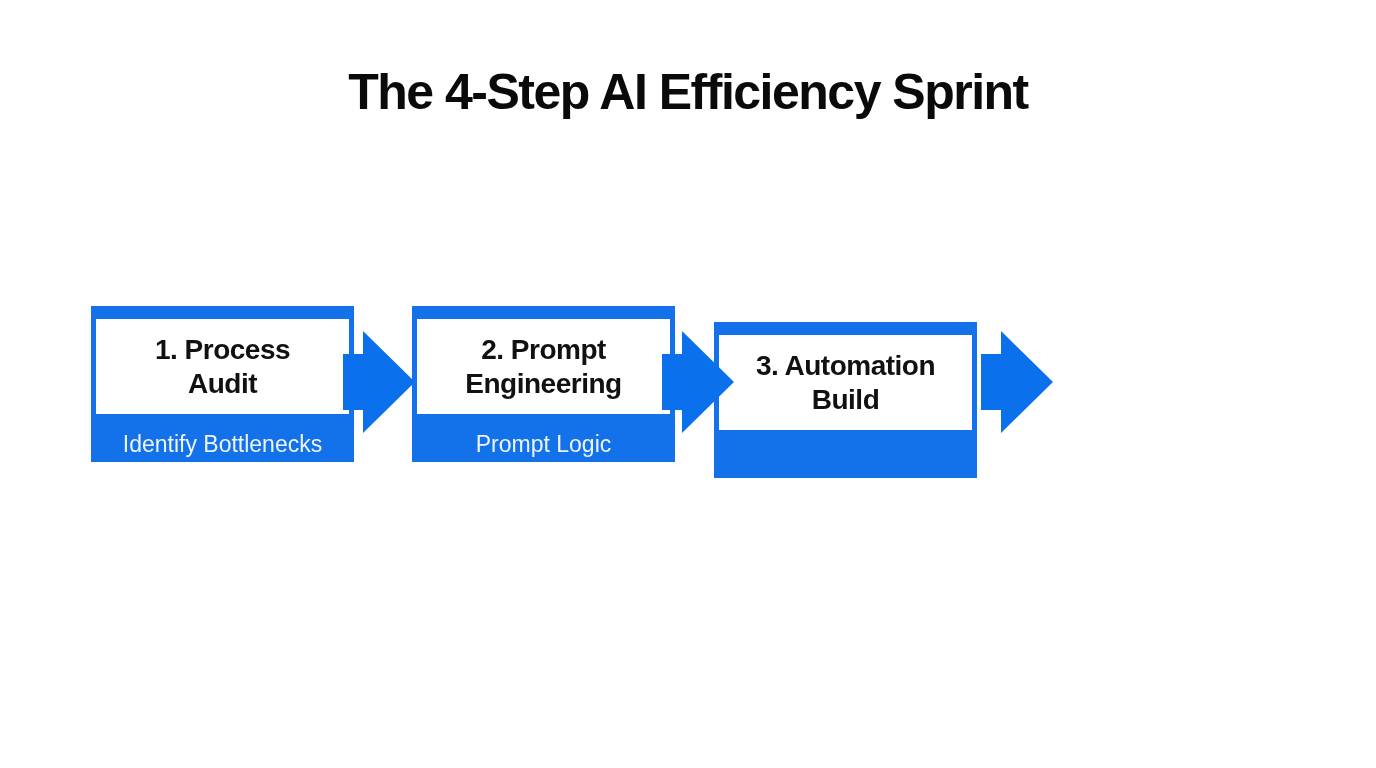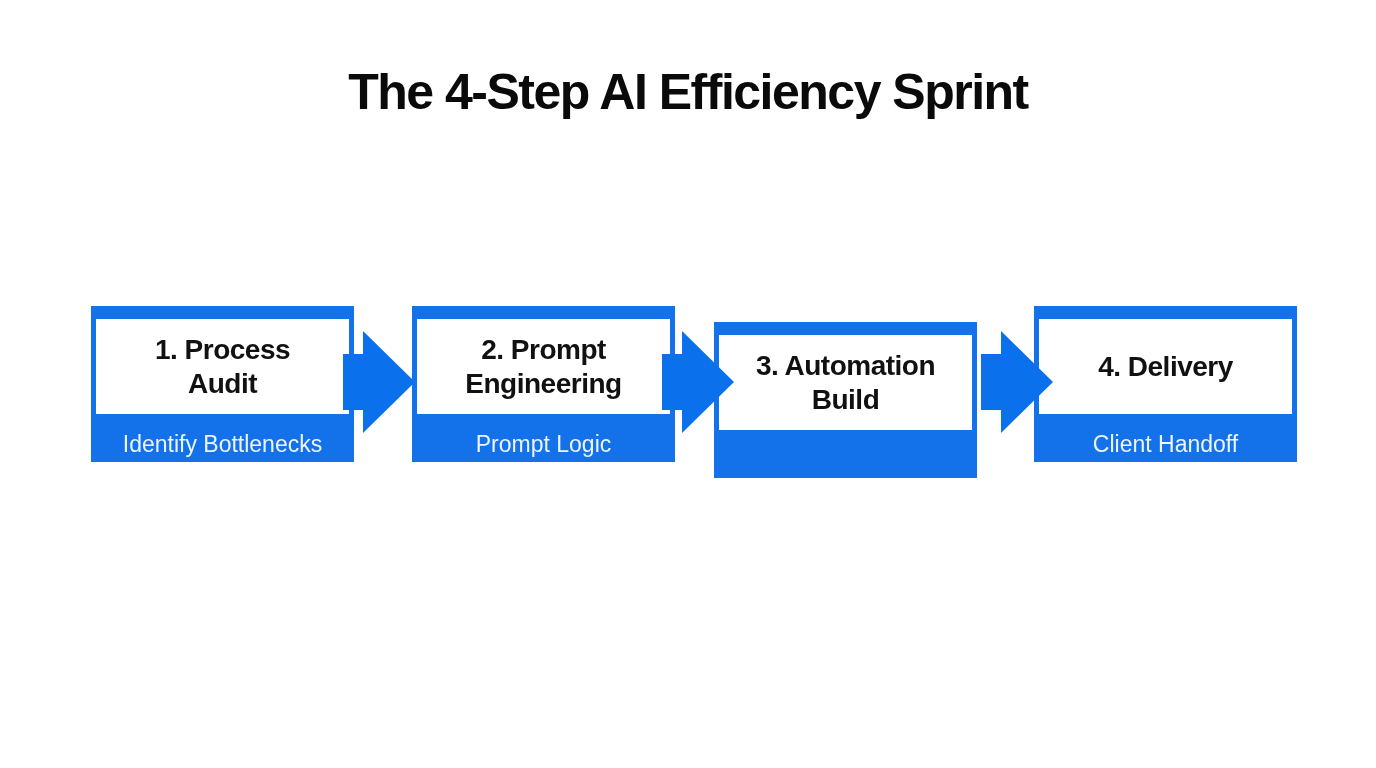--- a/index.html
+++ b/index.html
@@ -116,19 +116,15 @@
 
     <div class="step step-3">
       <div class="step-body">3. Automation
 Build</div>
     </div>
 
     <svg class="arrow arrow-3" viewBox="0 0 80 106" aria-hidden="true">
       <polygon points="5,24 25,24 25,1 77,52 25,103 25,80 5,80" fill="#0b70ec"></polygon>
     </svg>
 
-    <div class="step step-4">
-      <div class="step-body">4. Delivery</div>
-      <div class="step-footer">Client Handoff</div>
-    </div>
 
   </div>
 </div>
 
 </body></html>

